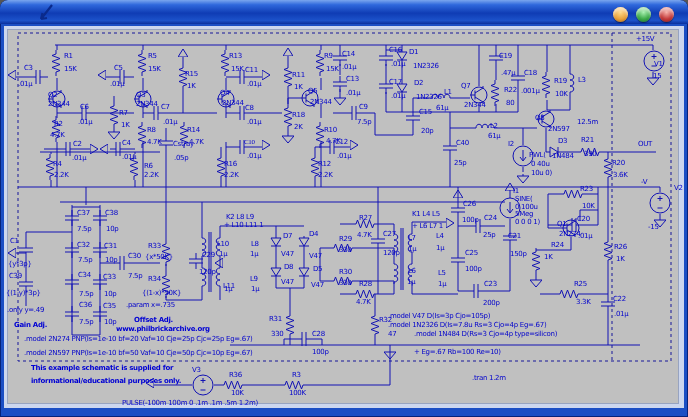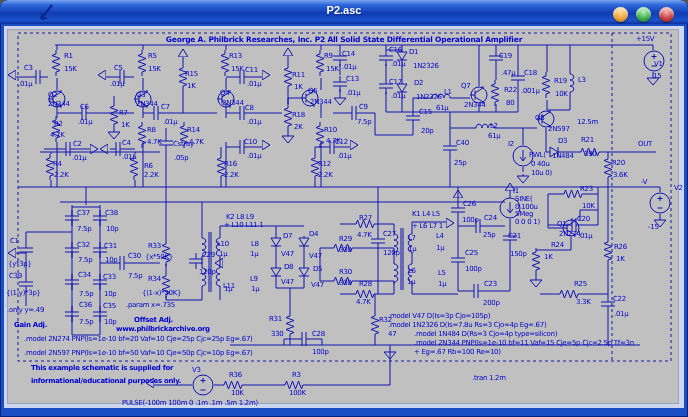--- a/index.html
+++ b/index.html
@@ -30,21 +30,20 @@
   svg .sym{stroke:#1212b4;stroke-width:1;fill:none;}
 </style>
 </head>
 <body>
 
 <div id="win">
   <div id="titlebar">
     <svg id="appicon" viewBox="0 0 20 20">
       <path d="M16,2 L5,16 M5,16 l1.5,-6 M5,16 l6,-1" stroke="#0a2a8c" stroke-width="2.2" fill="none"></path>
     </svg>
-    <div id="apptitle">P2.asc</div>
     <div id="btn-min" class="wbtn"></div>
     <div id="btn-max" class="wbtn"></div>
     <div id="btn-close" class="wbtn"></div>
   </div>
 
   <div id="innerframe">
     <div id="canvas"></div>
   </div>
 
   <svg id="overlay-svg" viewBox="0 0 688 417">
@@ -282,21 +281,20 @@
         <use href="#s-afl" x="146" y="378" width="8" height="10"></use>
         <use href="#s-afl" x="8" y="248" width="8" height="10"></use>
         <use href="#s-afr" x="90" y="144" width="8" height="10"></use>
         <use href="#s-afr" x="262" y="70" width="8" height="10"></use>
         <use href="#s-afr" x="262" y="140" width="8" height="10"></use>
         <use href="#s-afr" x="350" y="140" width="8" height="10"></use>
         <use href="#s-afr" x="446" y="218" width="8" height="10"></use>
       </g>
   </svg>
 
-  <div id="header-text">George A. Philbrick Researches, Inc. P2 All Solid State Differential Operational Amplifier</div>
   <div id="labels">
       <div class="lbl" style="left: 24px; top: 64px;">C3</div>
       <div class="lbl" style="left: 18px; top: 80px;">.01µ</div>
       <div class="lbl" style="left: 64px; top: 52px;">R1</div>
       <div class="lbl" style="left: 64px; top: 65px;">15K</div>
       <div class="lbl" style="left: 48px; top: 91px;">Q2</div>
       <div class="lbl" style="left: 48px; top: 100px;">2N344</div>
       <div class="lbl" style="left: 54px; top: 120px;">R2</div>
       <div class="lbl" style="left: 50px; top: 131px;">4.7K</div>
       <div class="lbl" style="left: 80px; top: 103px;">C6</div>
@@ -454,21 +452,21 @@
       <div class="lbl" style="left: 223px; top: 275px; margin-top: 7px;">L11</div>
       <div class="lbl" style="left: 224px; top: 285px;">1µ</div>
       <div class="lbl" style="left: 250px; top: 275px;">L9</div>
       <div class="lbl" style="left: 251px; top: 285px;">1µ</div>
       <div class="lbl" style="left: 202px; top: 251px;">C29</div>
       <div class="lbl" style="left: 199px; top: 268px;">120p</div>
       <div class="lbl" style="left: 173px; top: 140px;">Cstray</div>
       <div class="lbl" style="left: 174px; top: 154px;">.05p</div>
       <div class="lbl" style="left: 224px; top: 160px;">R16</div>
       <div class="lbl" style="left: 224px; top: 171px;">2.2K</div>
-      <div class="lbl" style="left: 244px; top: 138px;">C10</div>
+      <div class="lbl" style="left: 244px; top: 138px; font-family: Liberation Serif, serif;">C10</div>
       <div class="lbl" style="left: 247px; top: 152px;">.01µ</div>
       <div class="lbl" style="left: 318px; top: 160px;">R12</div>
       <div class="lbl" style="left: 318px; top: 171px;">2.2K</div>
       <div class="lbl" style="left: 335px; top: 138px;">C12</div>
       <div class="lbl" style="left: 337px; top: 152px;">.01µ</div>
       <div class="lbl" style="left: 73px; top: 140px;">C2</div>
       <div class="lbl" style="left: 72px; top: 154px;">.01µ</div>
       <div class="lbl" style="left: 53px; top: 160px;">R4</div>
       <div class="lbl" style="left: 54px; top: 171px;">2.2K</div>
       <div class="lbl" style="left: 122px; top: 139px;">C4</div>
@@ -508,21 +506,20 @@
       <div class="lbl b" style="left: 116px; top: 325px;">www.philbrickarchive.org</div>
       <div class="lbl" style="left: 269px; top: 315px;">R31</div>
       <div class="lbl" style="left: 271px; top: 330px;">330</div>
       <div class="lbl" style="left: 379px; top: 316px;">R32</div>
       <div class="lbl" style="left: 388px; top: 330px;">47</div>
       <div class="lbl" style="left: 312px; top: 330px;">C28</div>
       <div class="lbl" style="left: 312px; top: 348px;">100p</div>
       <div class="lbl" style="left: 388px; top: 312px;">.model V47 D(Is=3p Cjo=105p)</div>
       <div class="lbl" style="left: 388px; top: 321px;">.model 1N2326 D(Is=7.8u Rs=3 Cjo=4p Eg=.67)</div>
       <div class="lbl" style="left: 414px; top: 330px;">.model 1N484 D(Rs=3 Cjo=4p type=silicon)</div>
-      <div class="lbl" style="left: 414px; top: 339px;">.model 2N344 PNP(Is=1e-10 bf=11 Vaf=15 Cje=5p Cjc=2.5p Tf=3n</div>
       <div class="lbl" style="left: 414px; top: 348px;">+ Eg=.67 Rb=100 Re=10)</div>
       <div class="lbl" style="left: 24px; top: 335px;">.model 2N274 PNP(Is=1e-10 bf=20 Vaf=10 Cje=25p Cjc=25p Eg=.67)</div>
       <div class="lbl" style="left: 24px; top: 349px;">.model 2N597 PNP(Is=1e-10 bf=50 Vaf=10 Cje=50p Cjc=10p Eg=.67)</div>
       <div class="lbl b" style="left: 31px; top: 364px;">This example schematic is supplied for</div>
       <div class="lbl b" style="left: 31px; top: 377px;">informational/educational purposes only.</div>
       <div class="lbl" style="left: 192px; top: 366px;">V3</div>
       <div class="lbl" style="left: 229px; top: 371px;">R36</div>
       <div class="lbl" style="left: 231px; top: 389px;">10K</div>
       <div class="lbl" style="left: 292px; top: 371px;">R3</div>
       <div class="lbl" style="left: 289px; top: 389px;">100K</div>

